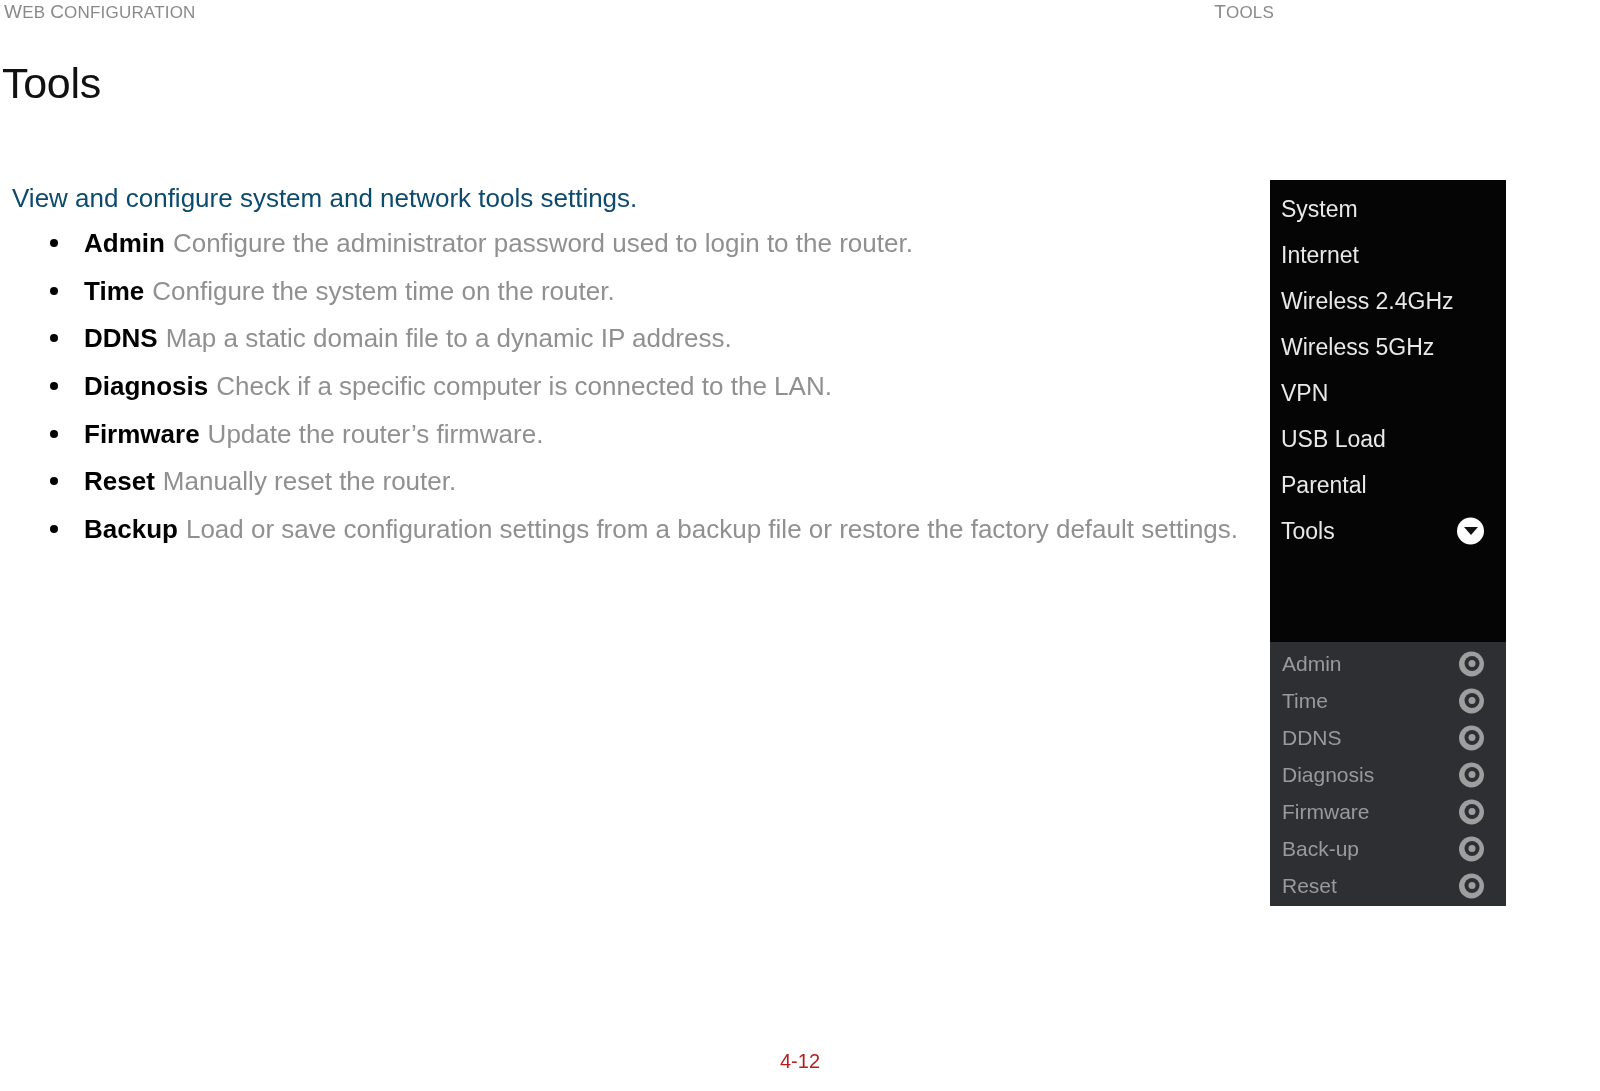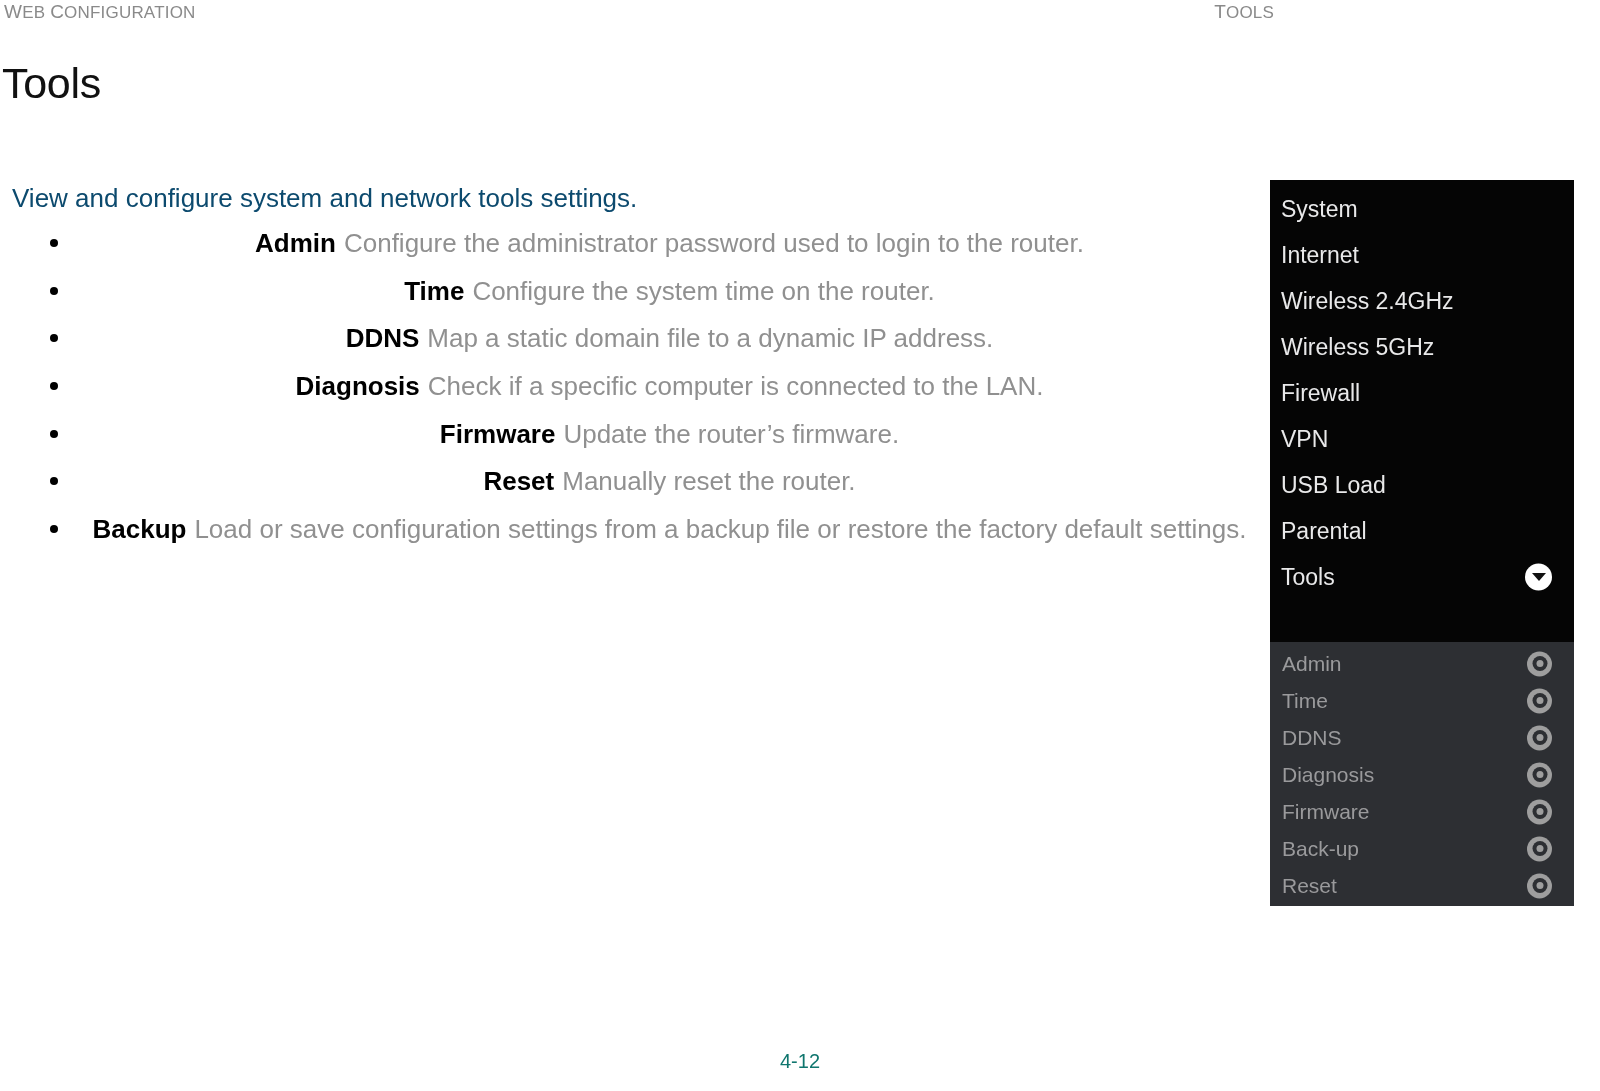--- a/index.html
+++ b/index.html
@@ -72,21 +72,20 @@
     top: 228px;
     width: 1255px;
   }
   .bullet-item {
     position: relative;
     padding-left: 84px;
     margin-bottom: 17px;
     font-size: 26px;
     line-height: 1.18;
     color: #909090;
-    text-align: center;
   }
   .bullet-dot {
     position: absolute;
     left: 50px;
     top: 11px;
     width: 8px;
     height: 8px;
     border-radius: 50%;
     background: #000000;
   }
@@ -100,29 +99,29 @@
   }
 
   
   .page-footer {
     position: absolute;
     left: 0;
     top: 1050px;
     width: 1600px;
     text-align: center;
     font-size: 20px;
-    color: #0f766e;
+    color: #b91c1c;
   }
 
   
   .nav-panel {
     position: absolute;
     left: 1270px;
     top: 180px;
-    width: 304px;
+    width: 236px;
     height: 726px;
     background: #000000;
     overflow: hidden;
   }
   .nav-main {
     position: relative;
     padding-top: 6px;
     height: 456px;
     background: #050505;
   }
@@ -234,21 +233,20 @@
   </div>
 
 <div class="page-footer">4-12</div>
 
 <div class="nav-panel">
   <div class="nav-main">
       <div class="nav-item"><span class="nav-item-label">System</span></div>
       <div class="nav-item"><span class="nav-item-label">Internet</span></div>
       <div class="nav-item"><span class="nav-item-label">Wireless 2.4GHz</span></div>
       <div class="nav-item"><span class="nav-item-label">Wireless 5GHz</span></div>
-      <div class="nav-item"><span class="nav-item-label">Firewall</span></div>
       <div class="nav-item"><span class="nav-item-label">VPN</span></div>
       <div class="nav-item"><span class="nav-item-label">USB Load</span></div>
       <div class="nav-item"><span class="nav-item-label">Parental</span></div>
       <div class="nav-item"><span class="nav-item-label">Tools</span><span class="chev-icon"></span></div>
     </div>
   <div class="nav-sub">
       <div class="nav-subitem"><span>Admin</span><span class="ring-icon"></span></div>
       <div class="nav-subitem"><span>Time</span><span class="ring-icon"></span></div>
       <div class="nav-subitem"><span>DDNS</span><span class="ring-icon"></span></div>
       <div class="nav-subitem"><span>Diagnosis</span><span class="ring-icon"></span></div>

